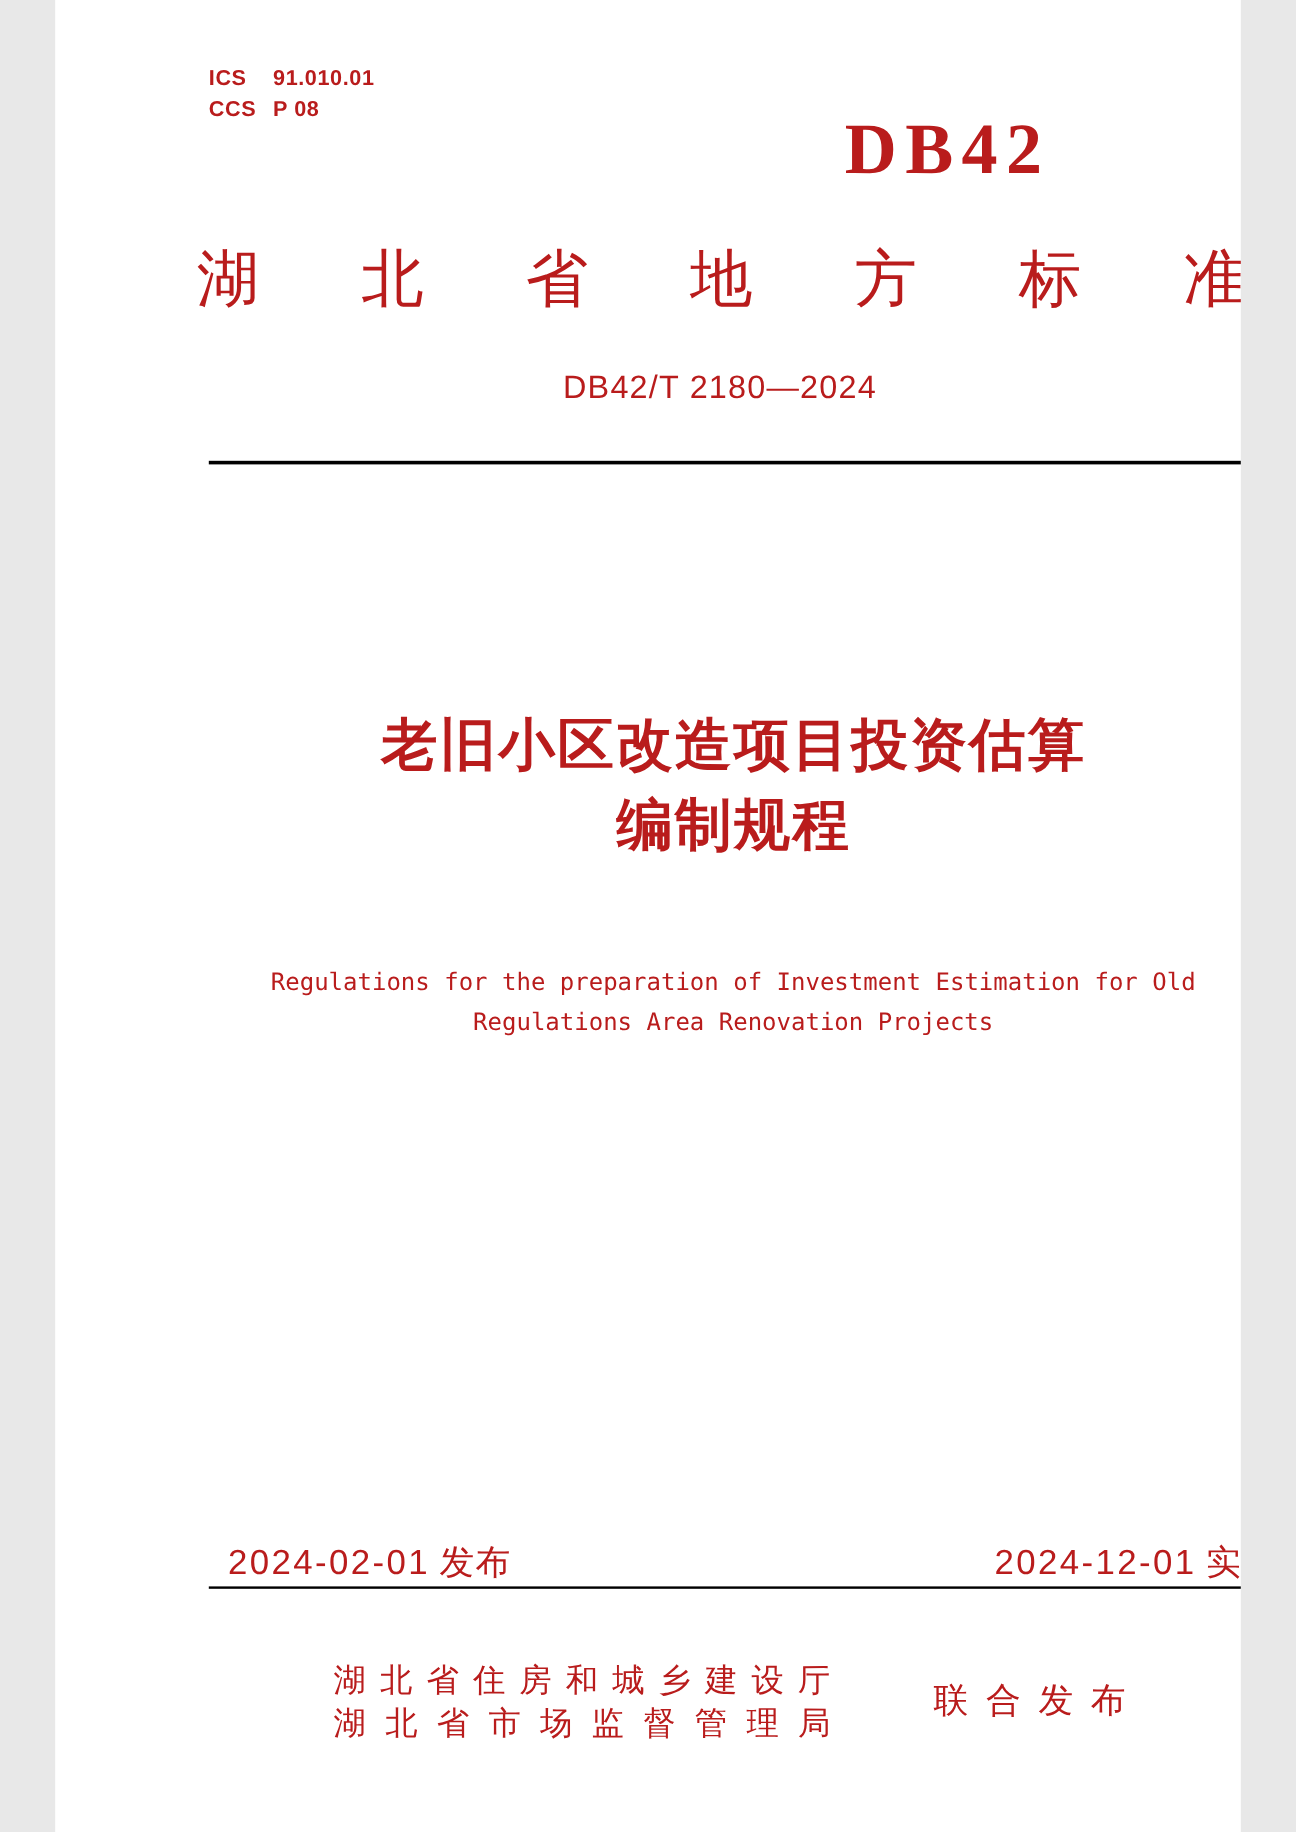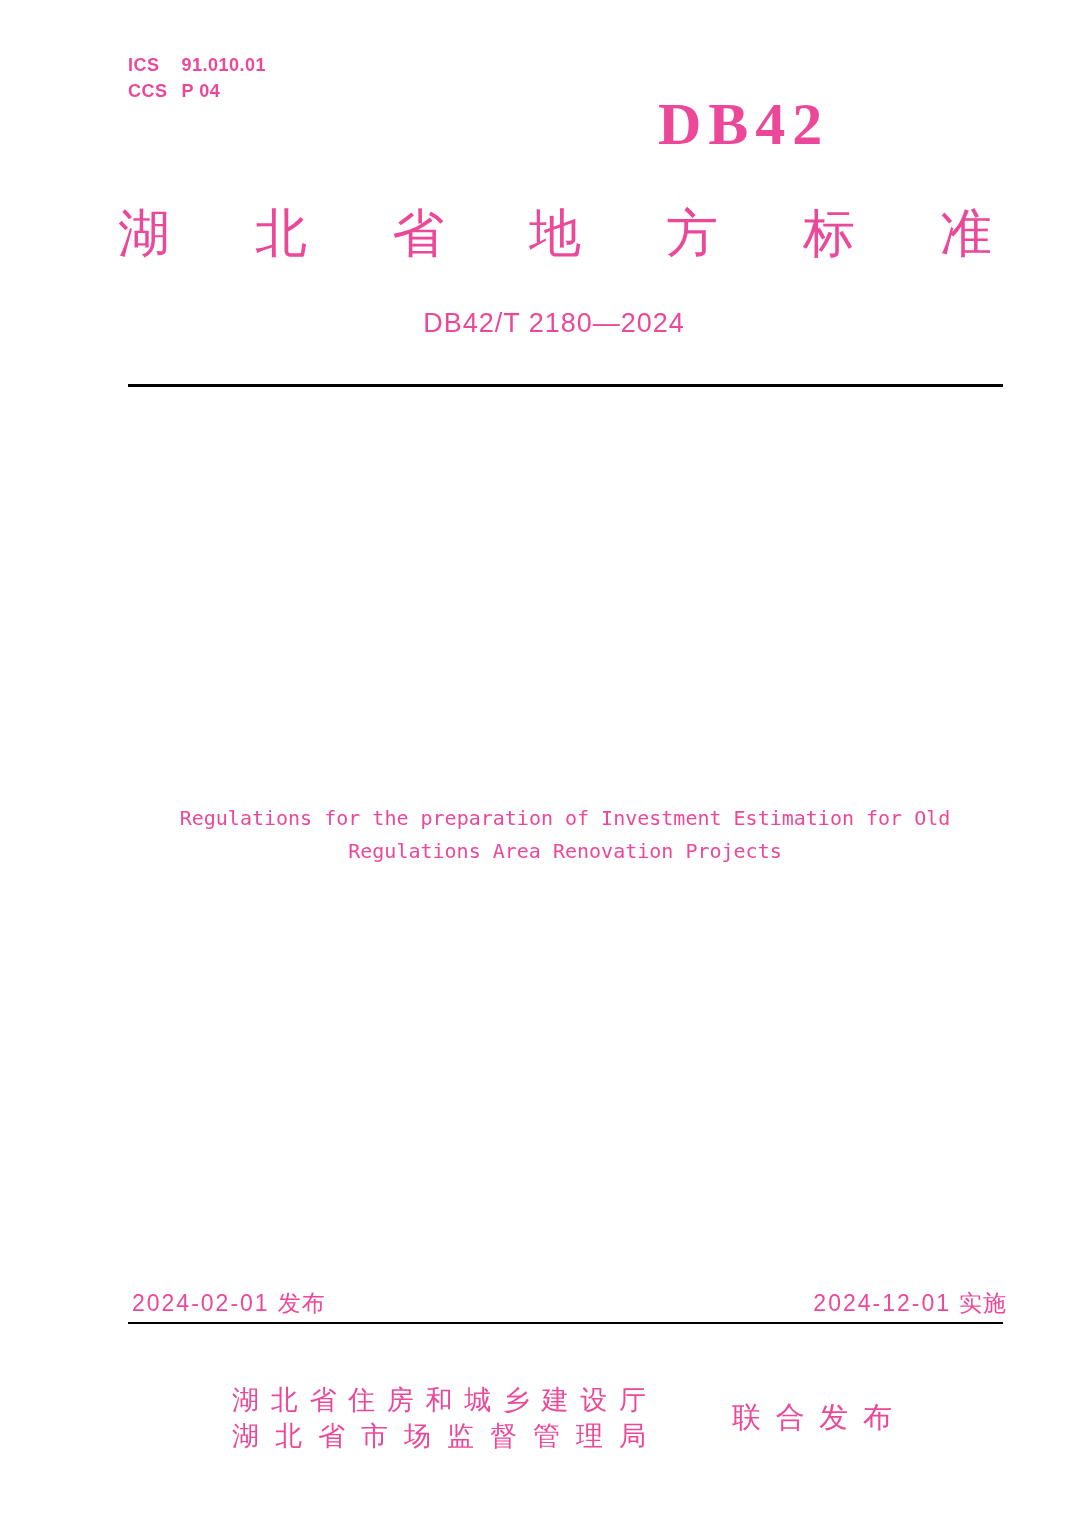--- a/index.html
+++ b/index.html
@@ -1,25 +1,25 @@
 <!DOCTYPE html>
 <html><head>
 <meta charset="utf-8">
 <style>
   * { margin: 0; padding: 0; box-sizing: border-box; }
   html, body { background: #e8e8e8; }
   body { font-family: "Liberation Sans", sans-serif; }
 
   .page {
     position: relative;
-    width: 1080px;
+    width: 988px;
     height: 1527px;
     margin: 0 auto;
     background: #ffffff;
-    color: #ec4899;
+    color: #b91c1c;
     overflow: hidden;
   }
 
   
   .ics-block {
     position: absolute;
     left: 128px;
     top: 52px;
     font-size: 18px;
     font-weight: 700;
@@ -98,26 +98,26 @@
     font-family: "DejaVu Sans Mono", "Liberation Mono", monospace;
     font-size: 20px;
     line-height: 33px;
     font-weight: 500;
     margin-top: 42px;
   }
 
   
   .dates-row {
     position: absolute;
-    left: 132px;
+    left: 144px;
     top: 1288px;
     width: 875px;
     display: flex;
     justify-content: space-between;
-    font-size: 23px;
+    font-size: 29px;
     line-height: 30px;
     font-weight: 500;
     text-align: right;
   }
   .date-value { letter-spacing: 2px; }
   .date-label { margin-left: 8px; letter-spacing: 1px; }
 
   
   .publishers-row {
     position: absolute;
@@ -152,40 +152,44 @@
 
 <div class="page">
 
   <div class="ics-block">
     <div class="ics-line">
       <span class="code-label">ICS</span>
       <span class="code-value">91.010.01</span>
     </div>
     <div class="ics-line">
       <span class="code-label">CCS</span>
-      <span class="code-value">P 04</span>
+      <span class="code-value">P 08</span>
     </div>
   </div>
 
   <div class="db-logo">DB42</div>
 
   <div class="standard-type">
       <span>湖</span>
       <span>北</span>
       <span>省</span>
       <span>地</span>
       <span>方</span>
       <span>标</span>
       <span>准</span>
     </div>
 
   <div class="standard-number">DB42/T 2180—2024</div>
 
   <div class="rule top-rule"></div>
 
+  <h1 class="title-zh">
+    <span>老旧小区改造项目投资估算</span><br>
+    <span>编制规程</span>
+  </h1>
 
   <p class="title-en">
     <span>Regulations for the preparation of Investment Estimation for Old</span><br>
     <span>Regulations Area Renovation Projects</span>
   </p>
 
   <div class="dates-row">
     <div class="date-issue">
       <span class="date-value">2024-02-01</span><span class="date-label">发布</span>
     </div>

